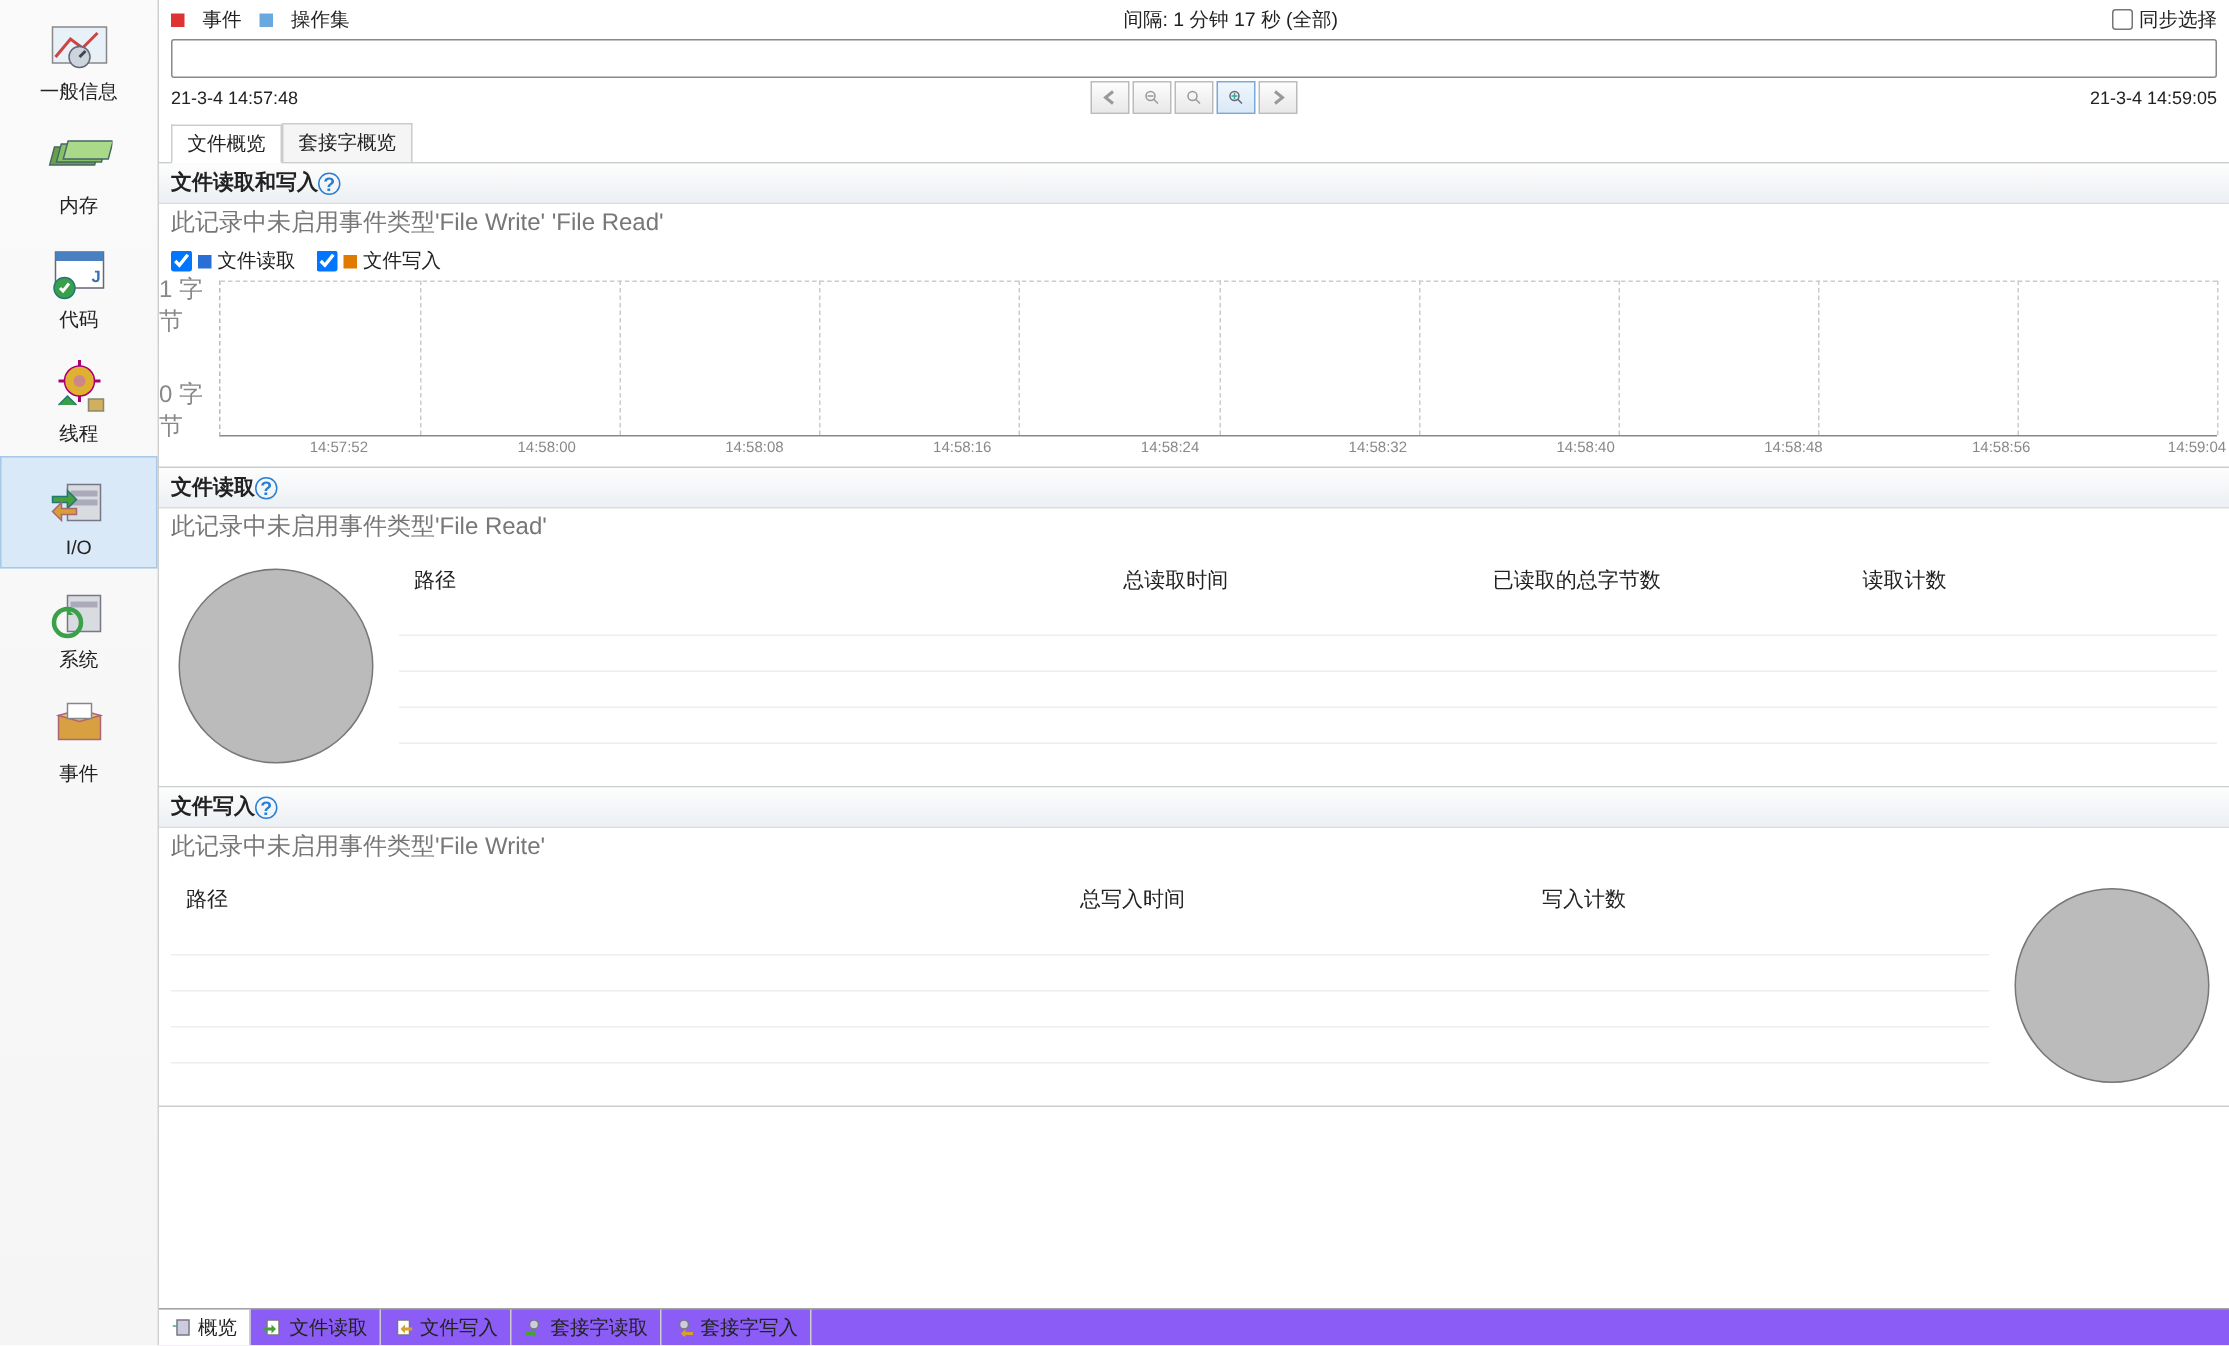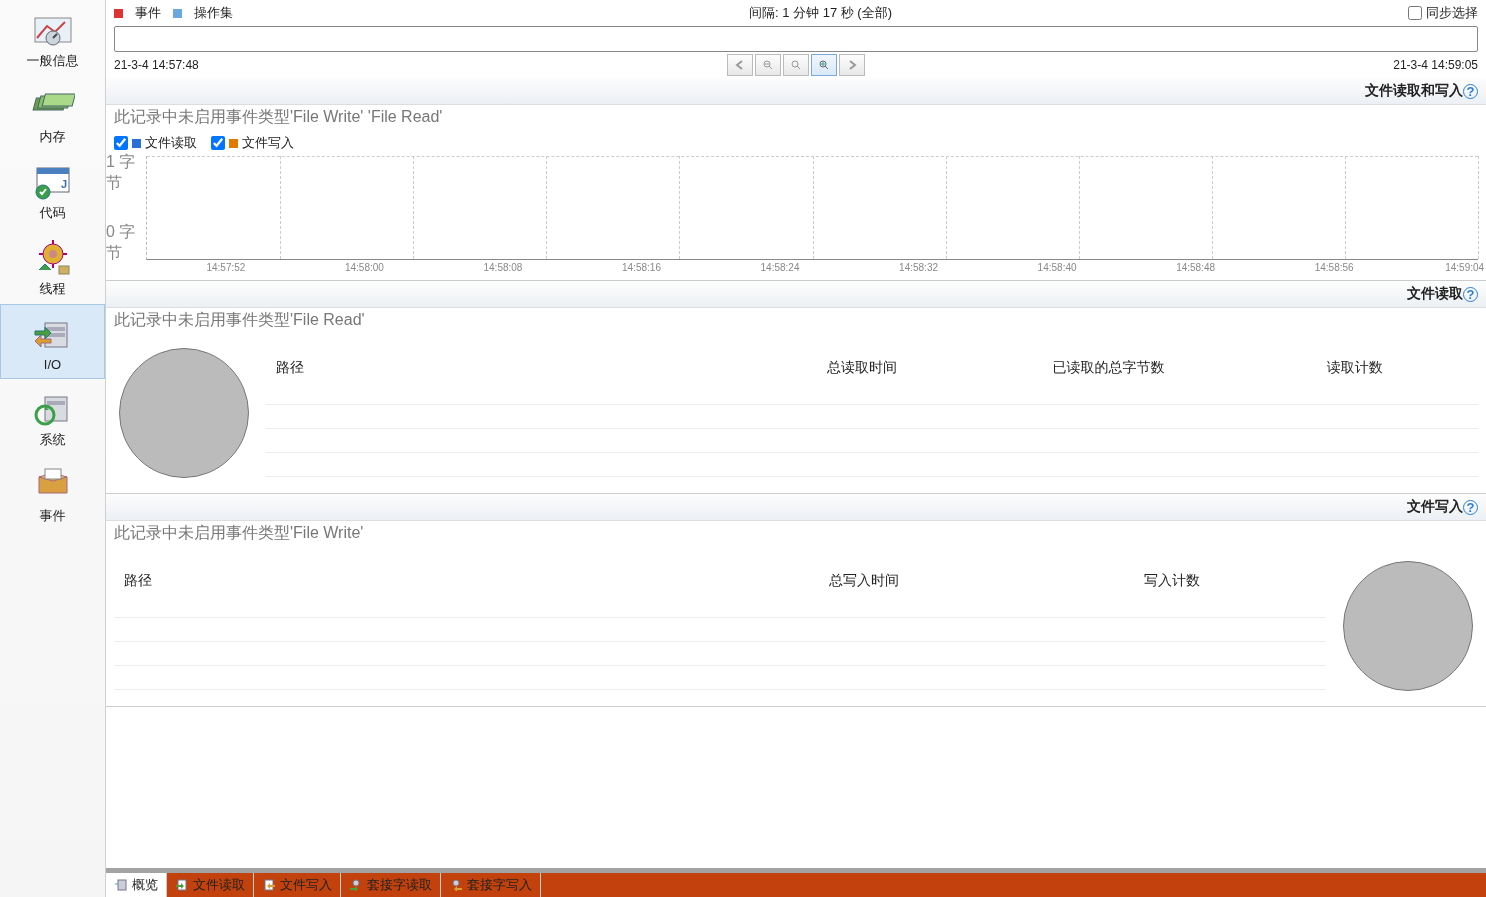--- a/index.html
+++ b/index.html
@@ -17,44 +17,44 @@
 .timeline-box { margin: 0 8px; height: 26px; border: 1px solid #888; border-radius: 2px; background: #fff; }
 .time-row { display: flex; align-items: center; justify-content: space-between; padding: 2px 8px; font-size: 12px; }
 .nav-buttons { display: flex; gap: 2px; }
 .nav-btn { width: 26px; height: 22px; border: 1px solid #bbb; background: linear-gradient(#fdfdfd,#e8e8e8); display: flex; align-items: center; justify-content: center; color: #888; cursor: pointer; }
 .nav-btn.active { border-color: #7aa8d8; background: linear-gradient(#f0f6fc,#d9e9f7); }
 .tabs { display: flex; padding: 4px 8px 0; border-bottom: 1px solid #ccc; gap: 0; }
 .tab { padding: 3px 10px; border: 1px solid #ccc; border-bottom: none; background: #f5f5f5; cursor: pointer; font-size: 13px; }
 .tab.active { background: #fff; border-bottom: 1px solid #fff; position: relative; top: 1px; }
 .content { flex: 1; overflow: auto; }
 .section { border-bottom: 1px solid #ccc; }
-.section-header { display: flex; align-items: center; justify-content: flex-end; background: linear-gradient(#fdfdfd,#ecf0f4); padding: 4px 8px; border-bottom: 1px solid #ddd; }
+.section-header { display: flex; align-items: center; justify-content: flex-start; background: linear-gradient(#fdfdfd,#ecf0f4); padding: 4px 8px; border-bottom: 1px solid #ddd; }
 .section-title { font-weight: bold; font-size: 14px; }
 .help-icon { color: #2a7fd4; font-size: 13px; border: 1px solid #2a7fd4; border-radius: 50%; width: 15px; height: 15px; display: flex; align-items: center; justify-content: center; cursor: pointer; font-weight: bold; }
 .section-sub { color: #777; padding: 2px 8px 6px; font-size: 16px; }
 .chart-legend { display: flex; gap: 14px; padding: 0 8px 4px; align-items: center; }
 .chk { width: 14px; height: 14px; }
 .chart-area { position: relative; height: 120px; margin: 0 8px 4px 40px; border-top: none; }
 .y-axis { position: absolute; left: -40px; top: 0; bottom: 16px; width: 38px; }
 .y-tick { position: absolute; right: 2px; font-size: 16px; color: #888; }
 .plot { position: absolute; left: 0; right: 0; top: 0; bottom: 16px; border-left: 1px dashed #bbb; border-bottom: 1px solid #888; }
 .grid-v { position: absolute; top: 0; bottom: 0; border-left: 1px dashed #ccc; }
 .grid-h { position: absolute; left: 0; right: 0; border-top: 1px dashed #ccc; }
 .x-labels { position: absolute; left: 0; right: 0; bottom: 0; height: 14px; font-size: 10px; color: #888; }
 .x-label { position: absolute; transform: translateX(-50%); text-align: right; }
 .split-section { display: flex; padding: 6px 8px 10px; gap: 12px; }
 .pie-chart { width: 140px; height: 140px; flex-shrink: 0; display: flex; align-items: center; justify-content: center; }
 .pie-circle { width: 130px; height: 130px; border-radius: 50%; background: #bbb; border: 1px solid #777; }
-.data-table { flex: 1; margin-top: 12px; }
+.data-table { flex: 1; }
 .table-header { display: flex; }
-.th { flex: 1; text-align: center; padding: 4px 10px; font-size: 14px; }
+.th { flex: 1; text-align: left; padding: 4px 10px; font-size: 14px; }
 .th:first-child { text-align: left; flex: 2; }
 .table-body { height: 100px; }
 .table-body .tr { display: flex; height: 24px; border-bottom: 1px solid #eee; }
-.bottom-tabs { display: flex; border-top: 5px solid #a3a3a3; background: #c2410c; }
+.bottom-tabs { display: flex; border-top: 1px solid #a3a3a3; background: #8b5cf6; }
 .btab { padding: 3px 8px; border-right: 1px solid #ccc; display: flex; align-items: center; gap: 4px; font-size: 13px; cursor: pointer; }
 .btab.active { background: #fff; }
 .mini-icon { width: 14px; height: 14px; display: inline-flex; align-items: center; justify-content: center; }
 .sync-check { display: flex; align-items: center; gap: 4px; margin-left: auto; }
 svg { display: block; }
 </style>
 </head>
 <body>
 
 <div class="sidebar">
@@ -184,20 +184,24 @@
         </div>
       <div class="nav-btn">
           <svg width="10" height="10">
             <path d="M3 1 L8 5 L3 9" stroke="#999" fill="none" stroke-width="2"></path>
           </svg>
         </div>
     </div>
     <span>21-3-4 14:59:05</span>
   </div>
 
+  <div class="tabs">
+    <div class="tab active">文件概览</div>
+    <div class="tab">套接字概览</div>
+  </div>
 
   <div class="content">
 
     <div class="section">
       <div class="section-header">
         <span class="section-title">文件读取和写入</span>
         <span class="help-icon">?</span>
       </div>
       <div class="section-sub">此记录中未启用事件类型'File Write' 'File Read'</div>
       <div class="chart-legend">

